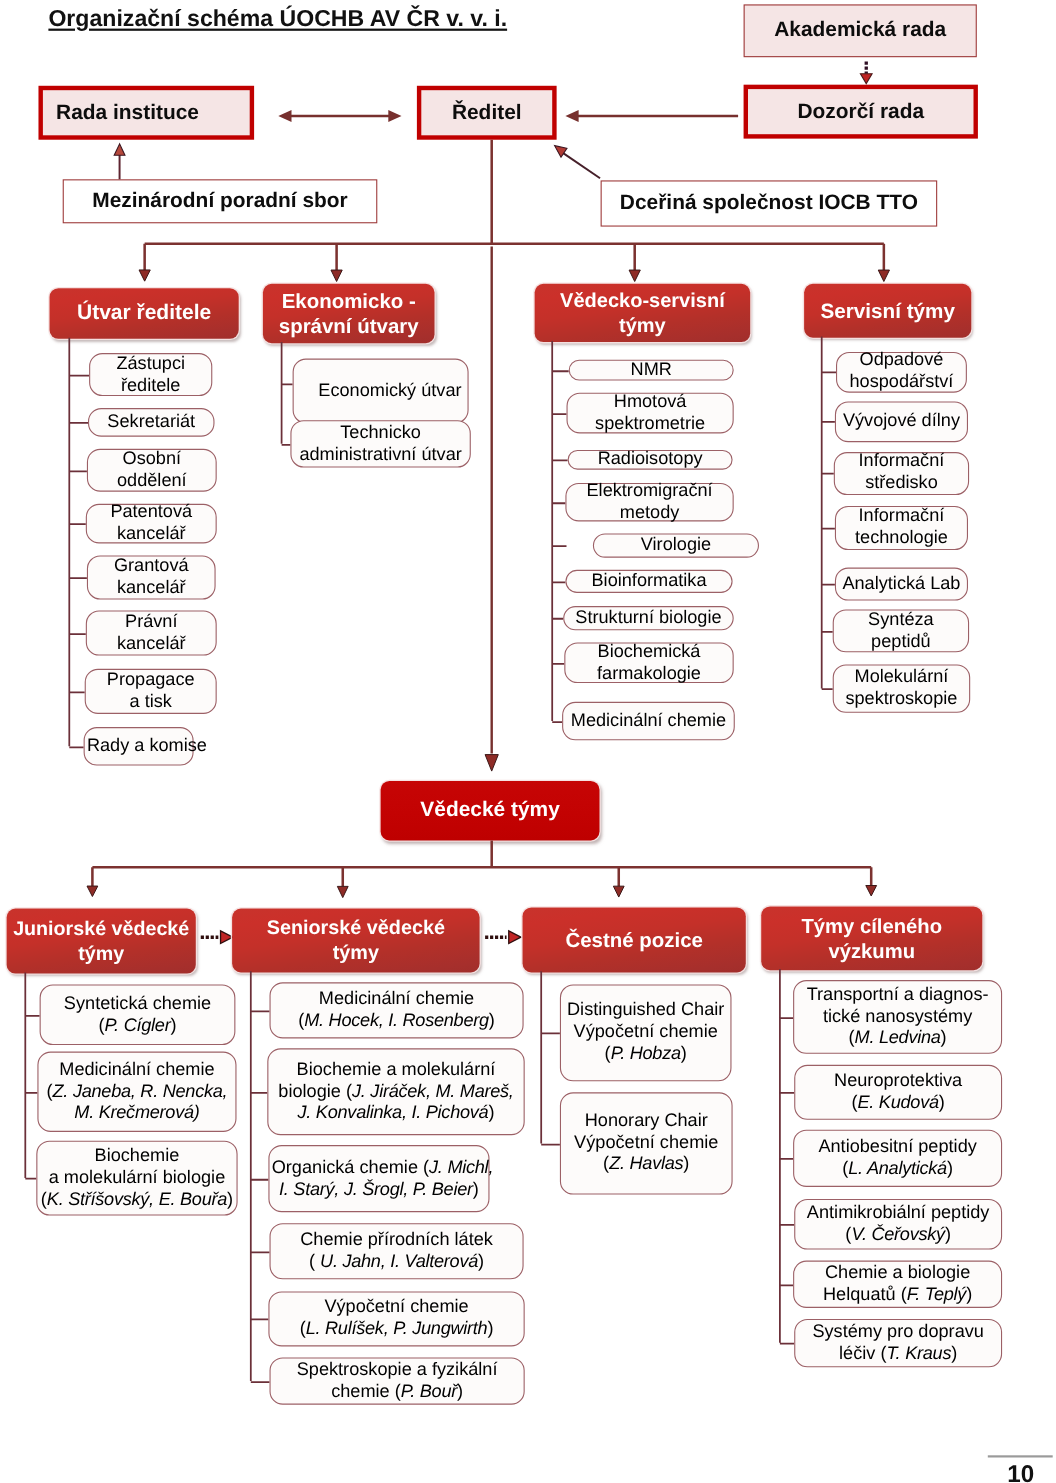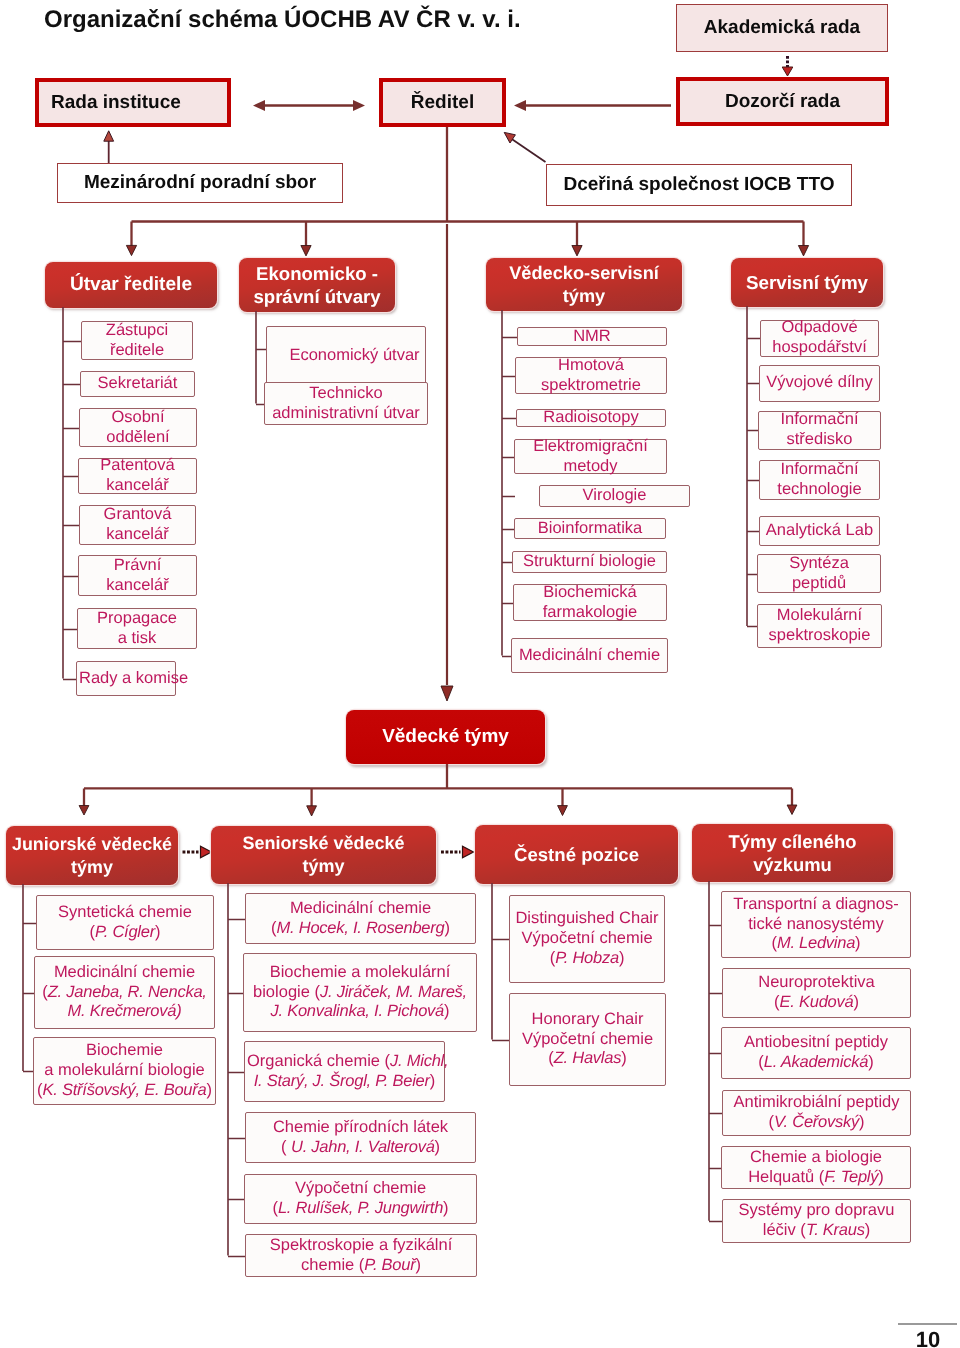--- a/index.html
+++ b/index.html
@@ -4,21 +4,21 @@
 <title>Organizacni schema</title>
 <style>
   html,body{margin:0;padding:0;}
   body{width:960px;height:1348px;background:#ffffff;position:relative;overflow:hidden;
        font-family:"Liberation Sans",sans-serif;-webkit-font-smoothing:antialiased;text-rendering:geometricPrecision;}
   #stage{position:absolute;left:0;top:0;width:960px;height:1348px;}
   .abs{position:absolute;box-sizing:border-box;}
 
   
   #title{left:44px;top:6px;font-family:"Liberation Sans",sans-serif;font-weight:bold;
-         font-size:24px;color:#111111;letter-spacing:0px;white-space:nowrap;}
+         font-size:21px;color:#111111;letter-spacing:0px;white-space:nowrap;text-decoration:underline;}
 
   
   #page-rule{left:898px;top:1323px;width:59px;height:2px;background:#9a9a9a;}
   #page-num{left:908px;top:1327px;width:40px;text-align:center;font-family:"Liberation Sans",sans-serif;
             font-weight:bold;font-size:22px;color:#111111;}
 
   
   .flatbox{display:flex;align-items:center;justify-content:center;text-align:center;
            background:#F5E5E5;color:#0D0D0D;font-weight:bold;font-size:19px;
            font-family:"Liberation Sans",sans-serif;}
@@ -32,21 +32,21 @@
        color:#ffffff;font-weight:bold;font-family:"Liberation Sans",sans-serif;
        border-radius:8px;
        background:linear-gradient(172deg,#C8332C 0%,#CB302A 18%,#C43029 42%,#B33029 66%,#A62F2C 90%,#A12E2B 100%);
        box-shadow:0 0 0 1.2px rgba(246,224,224,0.95),1.5px 2px 2.5px rgba(150,130,130,0.55);
        line-height:1.26;}
   .hdr.bright{background:linear-gradient(180deg,#C60505 0%,#C30202 55%,#BE0000 100%);
               box-shadow:0 0 0 1.2px rgba(246,224,224,0.95),2px 2.5px 3px rgba(150,128,128,0.6);}
 
   
   .leaf{display:flex;align-items:center;justify-content:center;text-align:center;
-        background:#FDFBFA;border:1.15px solid #9C6066;border-radius:2px;color:#be185d;
+        background:#FDFBFA;border:1.15px solid #9C6066;border-radius:12px;color:#000000;
         font-family:"Liberation Sans",sans-serif;font-size:16.5px;line-height:1.2;
         padding:0 2px;}
   .leaf-inner{width:100%;}
   .hdr-inner{width:100%;}
   .ln{white-space:nowrap;}
   .person{font-style:italic;letter-spacing:-0.25px;}
 </style>
 </head>
 <body>
 
@@ -443,21 +443,21 @@
     </div>
     <div class="abs leaf" style="left:722px;top:967.5px;width:189px;height:50px;">
       <div class="leaf-inner">
         <div class="ln"><span>Neuroprotektiva</span></div>
         <div class="ln"><span>(</span><span class="person">E.  Kudová</span><span>)</span></div>
       </div>
     </div>
     <div class="abs leaf" style="left:721px;top:1027px;width:190px;height:51.5px;">
       <div class="leaf-inner">
         <div class="ln"><span>Antiobesitní  peptidy</span></div>
-        <div class="ln"><span>(</span><span class="person">L.  Akademická</span><span>)</span></div>
+        <div class="ln"><span>(</span><span class="person">L.  Analytická</span><span>)</span></div>
       </div>
     </div>
     <div class="abs leaf" style="left:722px;top:1089.5px;width:189px;height:46px;">
       <div class="leaf-inner">
         <div class="ln"><span>Antimikrobiální peptidy</span></div>
         <div class="ln"><span>(</span><span class="person">V.  Čeřovský</span><span>)</span></div>
       </div>
     </div>
     <div class="abs leaf" style="left:721px;top:1146px;width:190px;height:43px;">
       <div class="leaf-inner">

